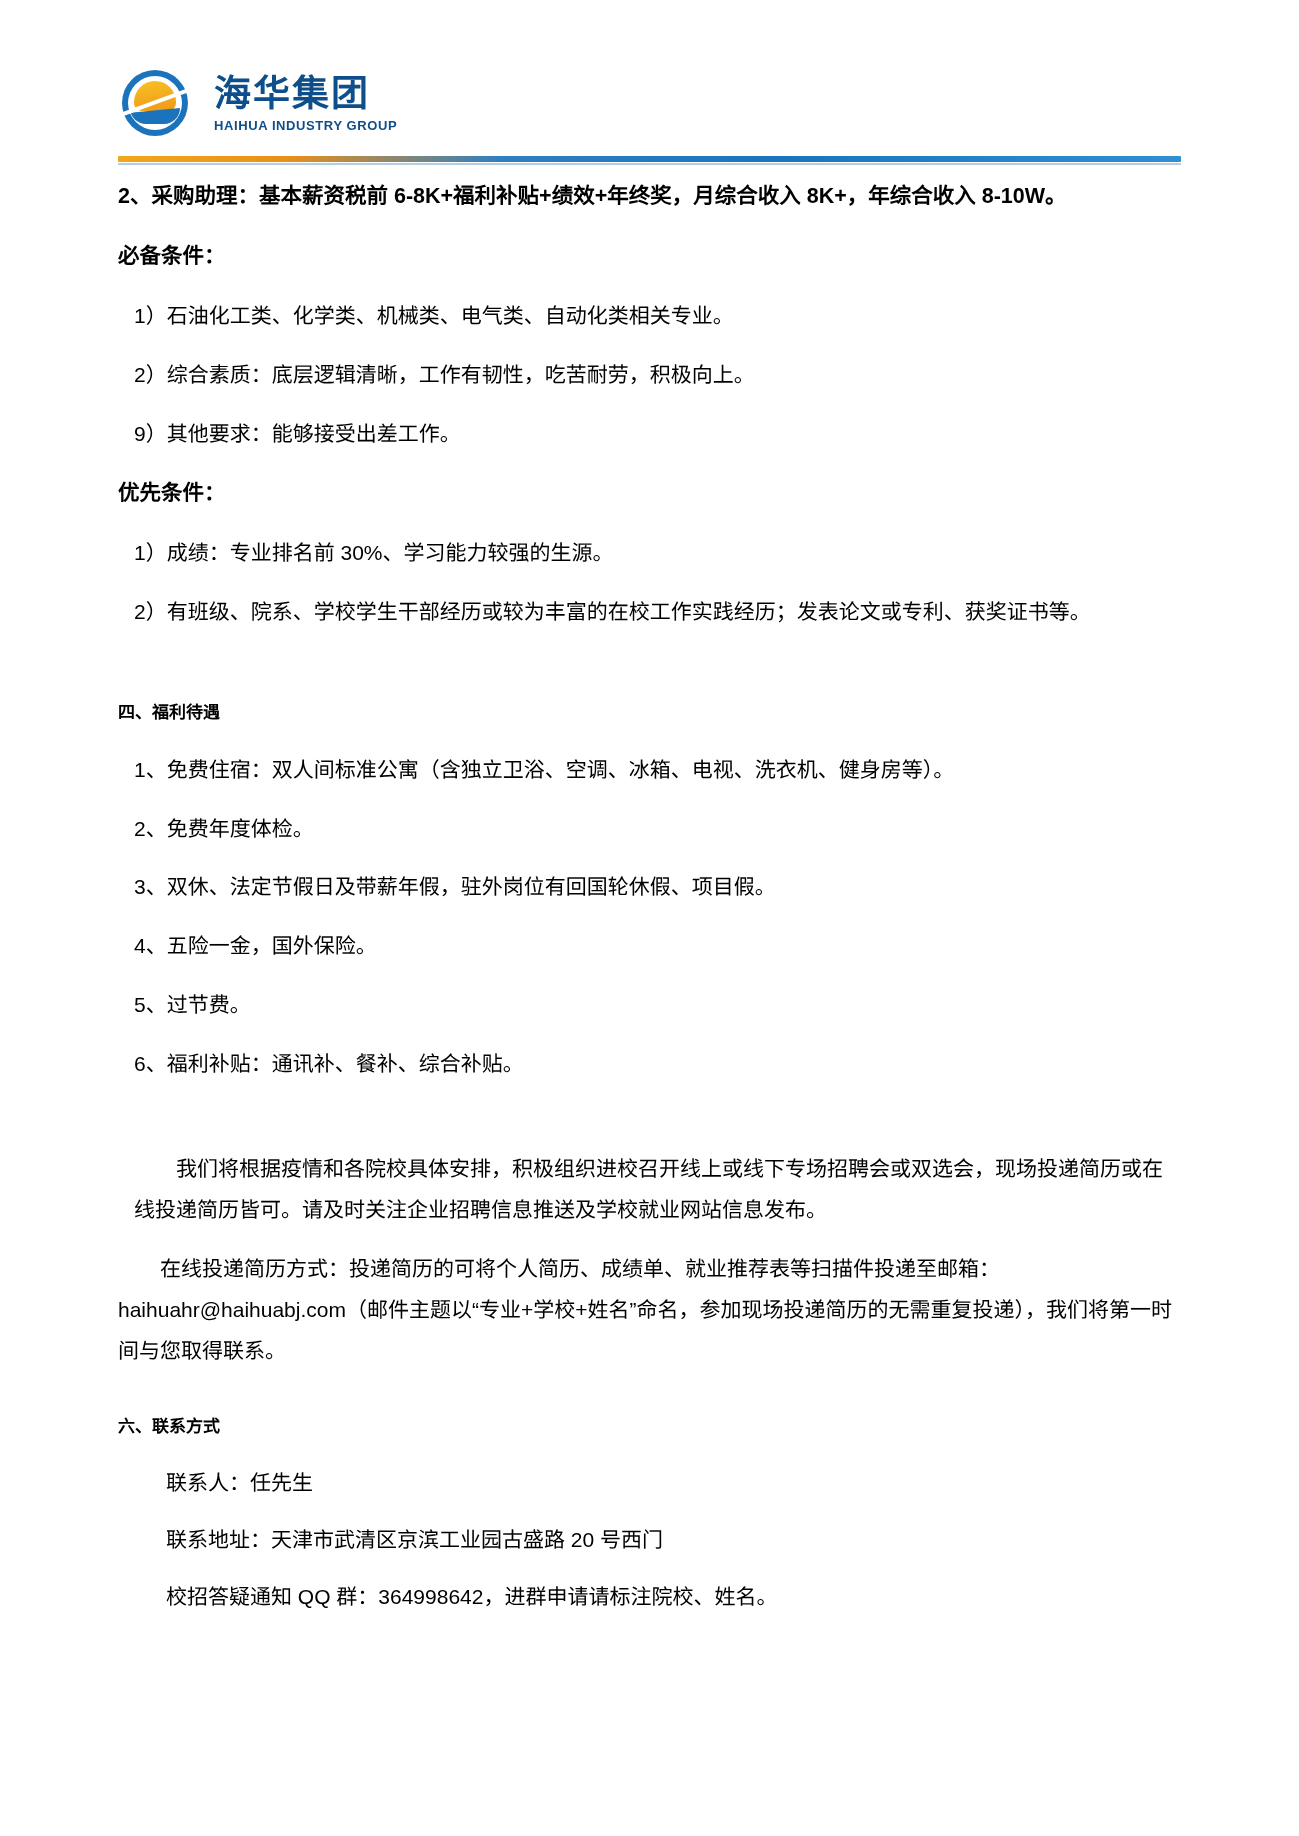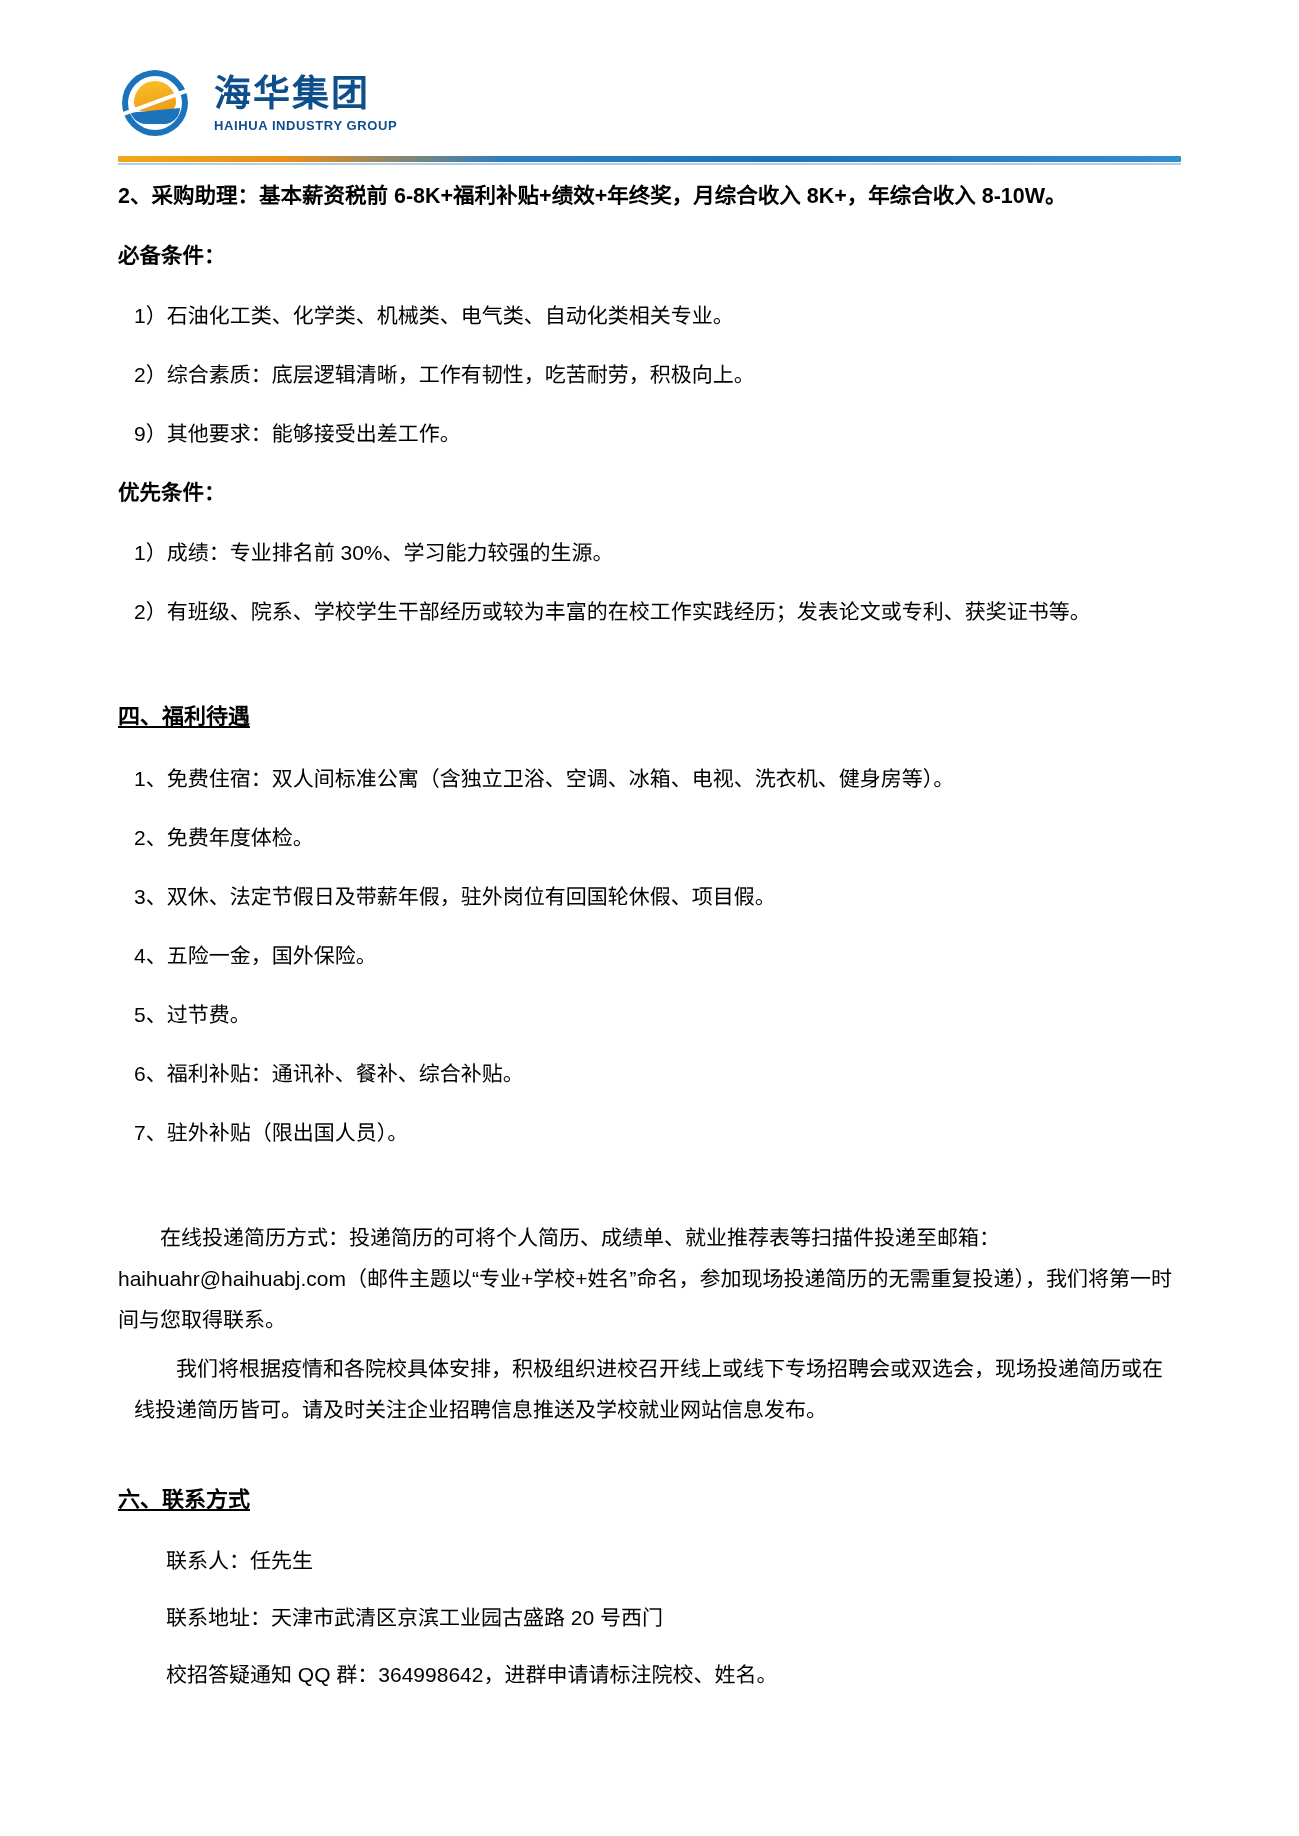--- a/index.html
+++ b/index.html
@@ -131,23 +131,22 @@
   p {
     margin: 0 0 18px 16px;
   }
   .heading {
     font-weight: bold;
     font-size: 21.5px;
     margin: 0 0 18px 0;
   }
   .section-title {
     font-weight: bold;
-    font-size: 22px;
+    font-size: 17px;
     margin: 0 0 20px 0;
-    text-decoration: underline;
   }
   .spacer-lg { height: 46px; }
   .spacer-md { height: 30px; }
   .indent {
     text-indent: 2em;
   }
   .contact-block {
     padding-left: 48px;
   }
   .contact-block p {
@@ -197,26 +196,25 @@
 
     <div class="spacer-lg"></div>
 
     <p class="section-title">四、福利待遇</p>
     <p>1、免费住宿：双人间标准公寓（含独立卫浴、空调、冰箱、电视、洗衣机、健身房等）。</p>
     <p>2、免费年度体检。</p>
     <p>3、双休、法定节假日及带薪年假，驻外岗位有回国轮休假、项目假。</p>
     <p>4、五险一金，国外保险。</p>
     <p>5、过节费。</p>
     <p>6、福利补贴：通讯补、餐补、综合补贴。</p>
-    <p>7、驻外补贴（限出国人员）。</p>
 
     <div class="spacer-lg"></div>
 
+    <p class="indent">我们将根据疫情和各院校具体安排，积极组织进校召开线上或线下专场招聘会或双选会，现场投递简历或在线投递简历皆可。请及时关注企业招聘信息推送及学校就业网站信息发布。</p>
     <p class="indent para-flow"><span>在线投递简历方式：投递简历的可将个人简历、成绩单、就业推荐表等扫描件投递至邮箱：</span><span class="email">haihuahr@haihuabj.com</span><span>（邮件主题以“专业+学校+姓名”命名，参加现场投递简历的无需重复投递），我们将第一时间与您取得联系。</span></p>
-    <p class="indent">我们将根据疫情和各院校具体安排，积极组织进校召开线上或线下专场招聘会或双选会，现场投递简历或在线投递简历皆可。请及时关注企业招聘信息推送及学校就业网站信息发布。</p>
 
     <div class="spacer-md"></div>
 
     <p class="section-title">六、联系方式</p>
     <div class="contact-block">
       <p>联系人：任先生</p>
       <p>联系地址：天津市武清区京滨工业园古盛路 20 号西门</p>
       <p>校招答疑通知 QQ 群：364998642，进群申请请标注院校、姓名。</p>
     </div>
 

